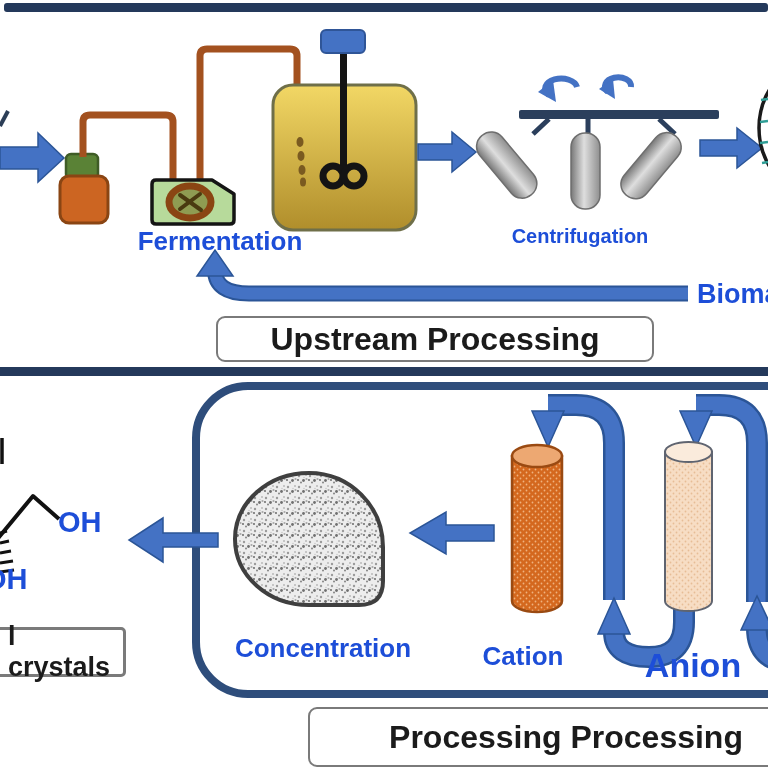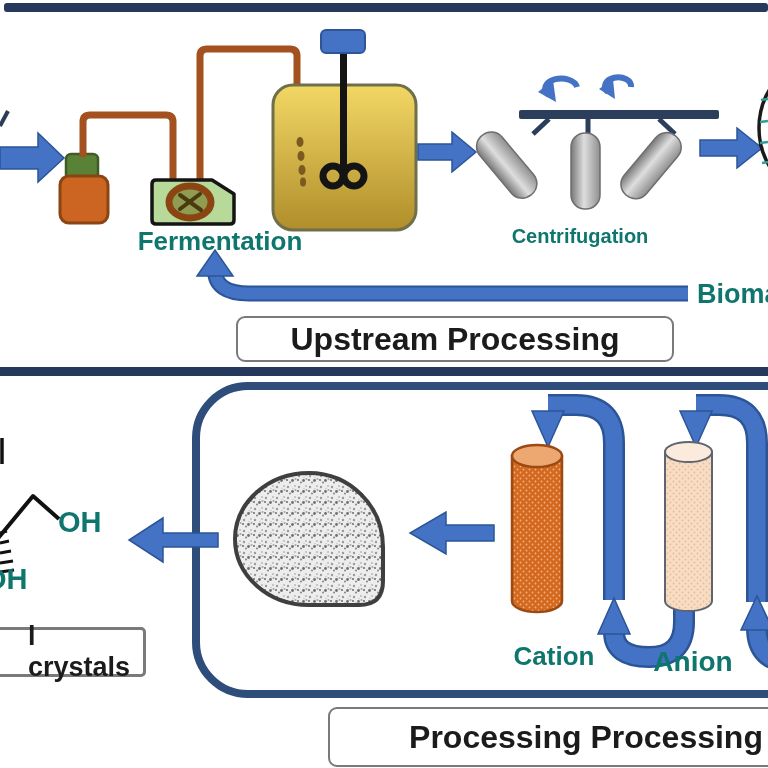--- a/index.html
+++ b/index.html
@@ -1,24 +1,24 @@
 <!DOCTYPE html>
 <html><head>
 <meta charset="utf-8">
 <style>
   html,body{margin:0;padding:0;background:#fff;}
   #stage{
     position:relative;width:768px;height:768px;overflow:hidden;background:#ffffff;
     font-family:"Liberation Sans",sans-serif;color:#1b1b1b;
   }
-  .lbl{position:absolute;font-weight:700;color:#0f766e;white-space:nowrap;}
+  .lbl{position:absolute;font-weight:700;color:#1d4ed8;white-space:nowrap;}
   .center{text-align:center;}
   .titlebox{
     position:absolute;background:#fff;border:2.5px solid #7a7a7a;border-radius:9px;
-    display:flex;align-items:center;justify-content:center;font-weight:700;margin-left:20px;
+    display:flex;align-items:center;justify-content:center;font-weight:700;
   }
   svg{position:absolute;left:0;top:0;}
 </style>
 </head>
 <body>
 
 <div id="stage">
 
   <svg width="768" height="768" viewBox="0 0 768 768">
     <defs>
@@ -172,24 +172,25 @@
   <div class="lbl center" style="left:120px;top:226px;width:200px;font-size:26px;">Fermentation</div>
 
   <div class="lbl center" style="left:480px;top:225px;width:200px;font-size:20px;">Centrifugation</div>
 
   <div class="lbl" style="left:697px;top:279px;font-size:27px;">Biomass</div>
 
   <div class="titlebox" style="left:216px;top:316px;width:434px;height:42px;font-size:32px;">
     <span>Upstream Processing</span>
   </div>
 
-
-  <div class="lbl center" style="left:499px;top:641px;width:110px;font-size:26px;">Cation</div>
-
-  <div class="lbl center" style="left:638px;top:646px;width:110px;font-size:28px;">Anion</div>
+  <div class="lbl center" style="left:223px;top:633px;width:200px;font-size:26px;">Concentration</div>
+
+  <div class="lbl center" style="left:468px;top:641px;width:110px;font-size:26px;">Cation</div>
+
+  <div class="lbl center" style="left:638px;top:646px;width:110px;font-size:34px;">Anion</div>
 
   <div class="titlebox" style="left:-40px;top:627px;width:166px;height:50px;font-size:27px;justify-content:flex-start;padding-left:45px;box-sizing:border-box;border-radius:5px;border-width:3px;">
     <span>l crystals</span>
   </div>
 
   <div class="titlebox" style="left:308px;top:707px;width:512px;height:56px;font-size:32px;">
     <span>Processing Processing</span>
   </div>
 
   <div class="lbl" style="left:58px;top:506px;font-size:29px;font-weight:600;">OH</div>

